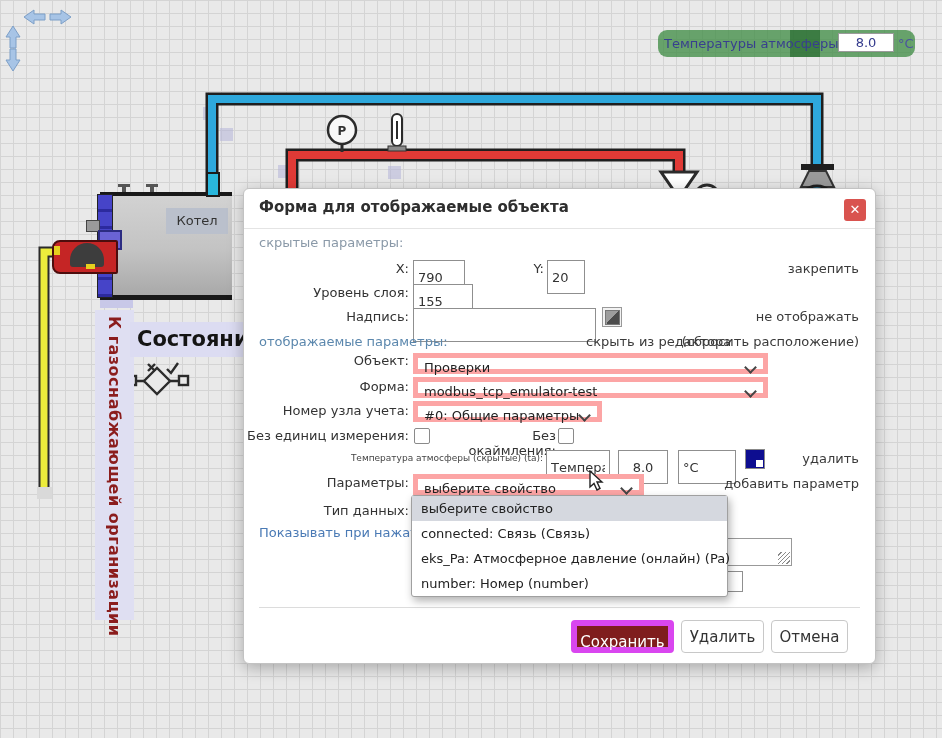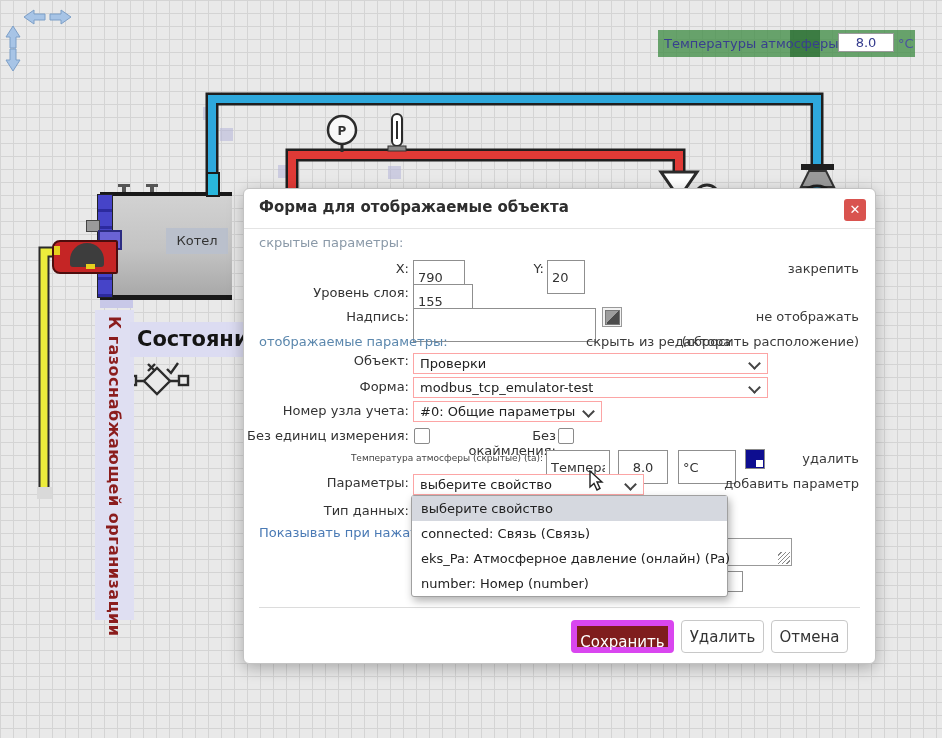--- a/index.html
+++ b/index.html
@@ -18,56 +18,56 @@
     letter-spacing:.5px;padding-top:6px;display:inline-block;white-space:nowrap;}
   .gas-square{left:100px;top:287px;width:33px;height:21px;background:#c8c8e8;}
   .status-strip{left:130px;top:322px;width:113px;height:35px;background:#dcdcf2;overflow:hidden;}
   .status-strip span{font-size:21px;font-weight:bold;color:#141414;line-height:35px;
     padding-left:7px;white-space:nowrap;display:block;}
   
   .boiler{left:100px;top:192px;width:132px;height:108px;
     background:linear-gradient(180deg,#d2d2d2 0%,#c3c3c3 55%,#a9a9a9 100%);
     border-top:4px solid #181818;border-bottom:5px solid #181818;box-sizing:border-box;}
   .boiler-label{position:absolute;left:66px;top:12px;width:62px;height:26px;background:#bac0cc;
-    font-size:13px;color:#333;text-align:center;line-height:26px;margin-top:20px;}
+    font-size:13px;color:#333;text-align:center;line-height:26px;}
   .boiler-strip{left:97px;top:194px;width:16px;height:104px;background:#4644c8;border:1px solid #222;
     box-sizing:border-box;background-image:repeating-linear-gradient(180deg,#4644c8 0 14px,#2c2a9e 14px 17px);}
   .boiler-stub{width:12px;height:3px;background:#555;}
   .boiler-stub:after{content:"";position:absolute;left:4px;top:3px;width:4px;height:5px;background:#555;}
   .chimney{left:206px;top:172px;width:10px;height:21px;background:#29b7dd;border:2px solid #1b1b1b;}
   .hinge{width:12px;height:10px;background:#9a9a9a;border:1px solid #444;}
   .burner-body{left:52px;top:240px;width:62px;height:30px;background:#c52525;
     border:2px solid #4d0d0d;border-radius:8px 2px 2px 8px;}
   .burner-dome{left:70px;top:243px;width:34px;height:24px;background:#3d3d3d;border-radius:17px 17px 3px 3px;}
   .burner-conn{left:98px;top:230px;width:20px;height:16px;background:#6a63d4;border:2px solid #2c2c82;}
   .burner-y1{left:54px;top:246px;width:6px;height:9px;background:#e6cf1e;}
   .burner-y2{left:86px;top:264px;width:9px;height:5px;background:#e6cf1e;}
   .pipe-endcap{left:37px;top:487px;width:15px;height:12px;background:#d9d9d9;}
   
-  .temp-box{left:658px;top:30px;width:257px;height:27px;background:rgba(58,138,64,.74);}
+  .temp-box{left:658px;top:30px;width:257px;height:27px;background:rgba(58,138,64,.74);border-radius:9px;}
   .temp-box .dark{position:absolute;left:132px;top:0;width:30px;height:27px;background:rgba(26,92,34,.55);}
   .temp-box .lbl{position:absolute;left:6px;top:6px;font-size:13px;color:#383f8e;}
   .temp-box input{position:absolute;left:180px;top:3px;width:56px;height:19px;border:1px solid #9a9a9a;
     background:#fff;font-size:13px;color:#333a8c;text-align:center;font-family:inherit;box-sizing:border-box;padding:0;}
   .temp-box .unit{position:absolute;left:240px;top:6px;font-size:13px;color:#4b549e;}
   
   
   .modal{left:243px;top:188px;width:631px;height:474px;background:#fff;border:1px solid #c2c2c2;
     border-radius:6px;box-shadow:0 4px 16px rgba(0,0,0,.28);z-index:10;}
   .modal-title{position:absolute;left:15px;top:9px;font-size:15px;font-weight:bold;color:#2e2e2e;}
   .modal-close{position:absolute;left:600px;top:10px;width:22px;height:22px;background:#d9534f;
     border-radius:3px;color:#fff;font-size:13px;font-weight:bold;text-align:center;line-height:22px;cursor:pointer;}
   .modal-sep{position:absolute;left:0;top:39px;width:100%;height:0;border-top:1px solid #e4e4e4;}
   .sec{position:absolute;left:15px;font-size:13px;}
   .sec.gray{color:#8a99a8;}
   .sec.blue{color:#5b87ad;}
   .flabel{position:absolute;left:0;width:165px;text-align:right;font-size:13px;color:#333;padding-top:3px;}
   .tin{position:absolute;border:1px solid #8f8f8f;background:#fff;font-size:13px;color:#333;
     font-family:inherit;padding:1px 4px;height:34px;box-sizing:border-box;}
-  .sel{position:absolute;border:1px solid #fca5a5;background:#fff;height:21px;box-sizing:border-box;
+  .sel{position:absolute;border:5px solid #fca5a5;background:#fff;height:21px;box-sizing:border-box;
     font-size:13px;color:#222;cursor:pointer;}
   .sel .val{position:absolute;left:6px;top:2px;white-space:nowrap;overflow:hidden;}
   .sel .chev{position:absolute;right:8px;top:5px;width:7px;height:7px;border-right:2px solid #444;
     border-bottom:2px solid #444;transform:rotate(45deg);}
   .lnk{position:absolute;font-size:13px;color:#3a3a3a;cursor:pointer;white-space:nowrap;}
   .lnk.right{right:16px;text-align:right;}
   .cb{position:absolute;width:14px;height:14px;border:1px solid #8a8a8a;background:#fff;border-radius:2px;cursor:pointer;}
   .swatch{position:absolute;width:20px;height:20px;border:1px solid #888;background:#0d0d90;box-sizing:border-box;}
   .swatch:after{content:"";position:absolute;right:1px;bottom:1px;width:7px;height:7px;background:#fff;}
   .colorbtn{position:absolute;width:20px;height:20px;border:1px solid #999;background:#f2f2f2;box-sizing:border-box;}

